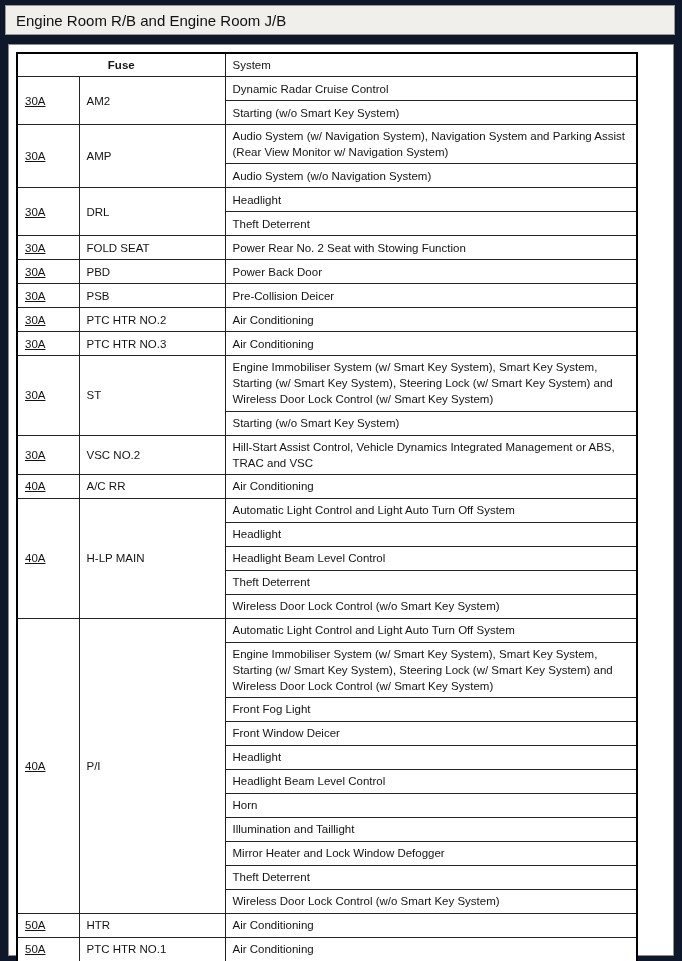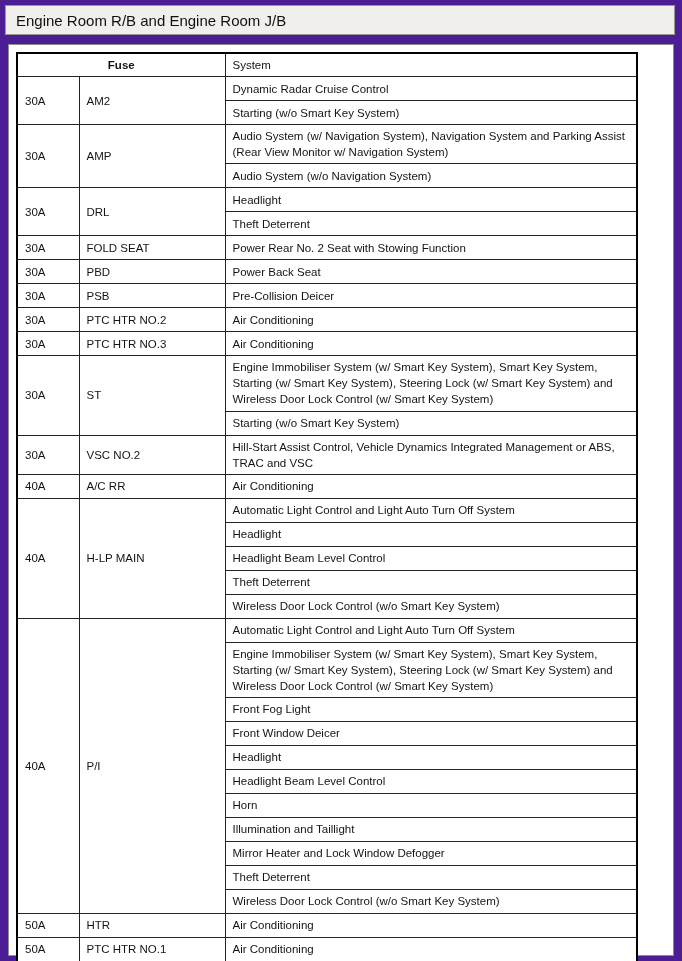--- a/index.html
+++ b/index.html
@@ -6,21 +6,21 @@
     margin: 0;
     padding: 0;
     background: #e9e7e2;
     font-family: "Liberation Sans", "DejaVu Sans", sans-serif;
     color: #1a1a1a;
   }
   .page {
     position: relative;
     width: 682px;
     height: 961px;
-    background: #4c1d95;
+    background: #0f172a;
     overflow: hidden;
   }
   .title-bar {
     position: absolute;
     left: 5px;
     top: 5px;
     width: 670px;
     height: 30px;
     background: #f1efeb;
     border: 1px solid #9a9892;
@@ -70,21 +70,21 @@
   }
   th.system-header {
     text-align: left;
     font-weight: normal;
     font-size: 11.5px;
     border-radius: 11px;
   }
   col.amp-col { width: 62px; }
   col.name-col { width: 146px; }
   col.system-col { width: 412px; }
-  td.amp { height: 17px; }
+  td.amp { height: 17px; text-decoration: underline; }
   td.system { height: 17px; }
 </style>
 </head>
 <body>
 
 <div class="page">
 
   <div class="title-bar">
     <span>Engine Room R/B and Engine Room J/B</span>
   </div>
@@ -128,21 +128,21 @@
             <td class="system">Theft Deterrent</td>
           </tr>
           <tr>
             <td class="amp" rowspan="1">30A</td>
             <td class="name" rowspan="1">FOLD SEAT</td>
             <td class="system">Power Rear No. 2 Seat with Stowing Function</td>
           </tr>
           <tr>
             <td class="amp" rowspan="1">30A</td>
             <td class="name" rowspan="1">PBD</td>
-            <td class="system">Power Back Seat</td>
+            <td class="system">Power Back Door</td>
           </tr>
           <tr>
             <td class="amp" rowspan="1">30A</td>
             <td class="name" rowspan="1">PSB</td>
             <td class="system">Pre-Collision Deicer</td>
           </tr>
           <tr>
             <td class="amp" rowspan="1">30A</td>
             <td class="name" rowspan="1">PTC HTR NO.2</td>
             <td class="system">Air Conditioning</td>

